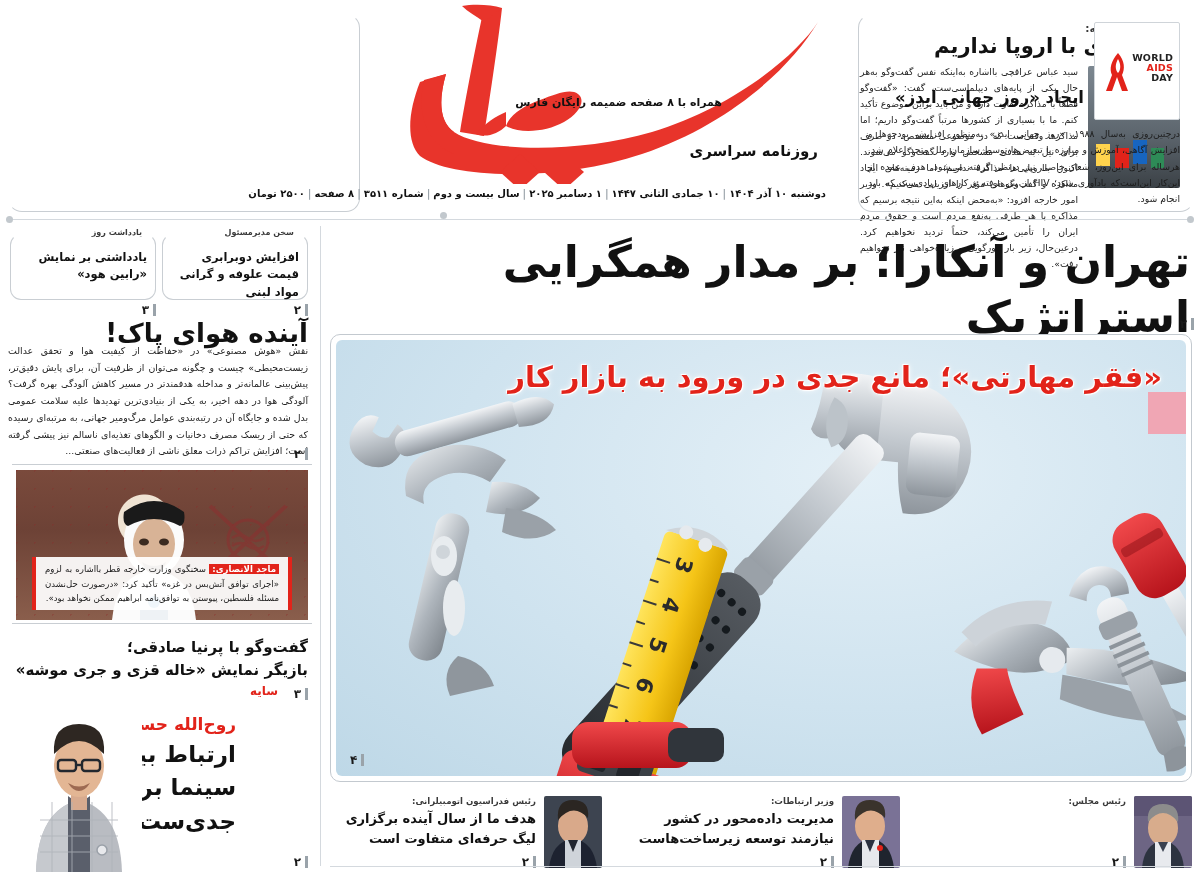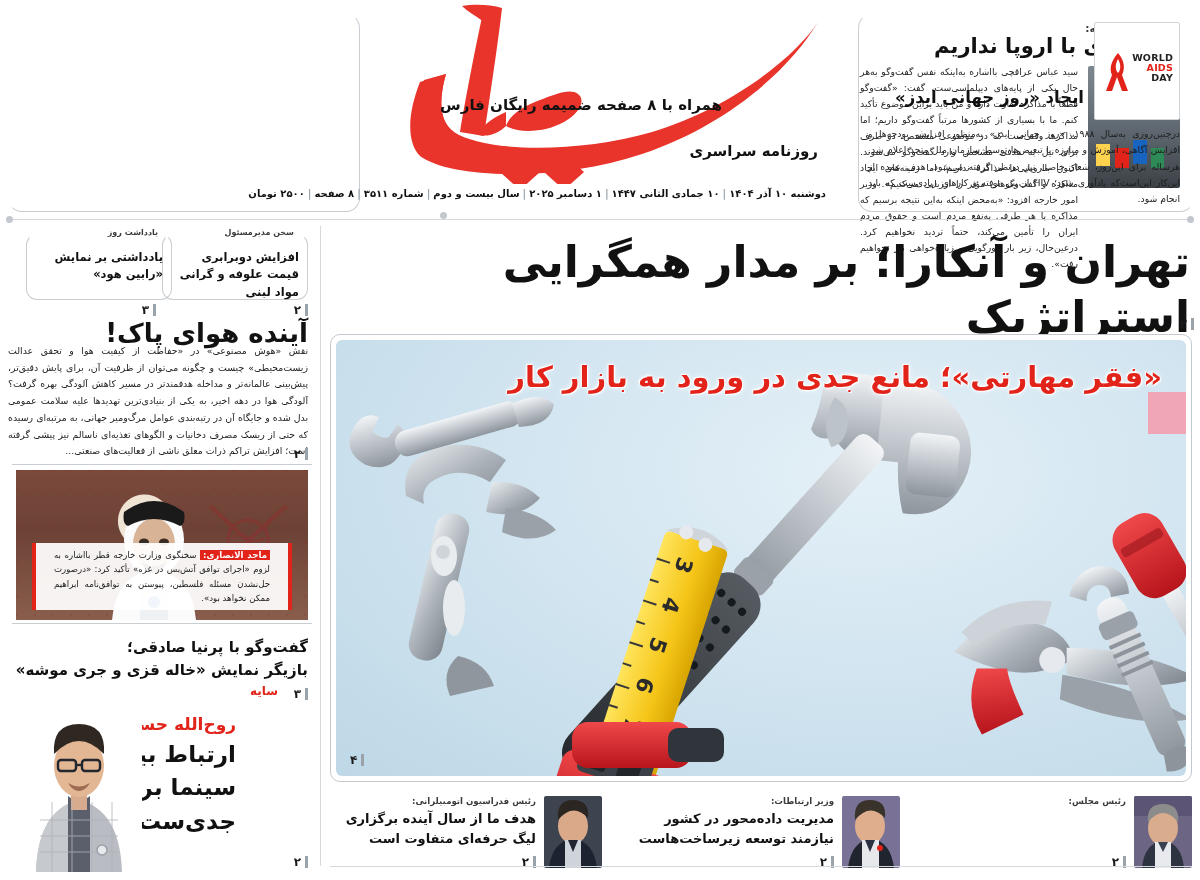--- a/index.html
+++ b/index.html
@@ -56,21 +56,21 @@
     position: absolute; right: 122px; top: 64px; width: 218px;
     font-size: 9.3px; line-height: 1.72; color: #1d1d1d;
   }
 
   
   .masthead { position: absolute; left: 370px; top: 0; width: 470px; height: 218px; }
   .logo-wrap { position: absolute; right: 10px; top: 4px; width: 450px; height: 180px; }
   .logo-svg { position: absolute; right: 0; top: 0; }
   .logo-sub {
     position: absolute; right: 108px; top: 92px;
-    font-size: 15px; font-weight: bold; color: #111;
+    font-size: 11px; font-weight: bold; color: #111;
   }
   .logo-tag {
     position: absolute; right: 12px; top: 138px;
     font-size: 15px; font-weight: bold; color: #111;
   }
   .dateline {
     position: absolute; right: 14px; top: 188px; width: 440px;
     font-size: 10px; font-weight: bold; color: #111; white-space: nowrap;
     text-align: center;
   }
@@ -104,21 +104,21 @@
 
   
   .leftcol { position: absolute; left: 0; top: 222px; width: 322px; height: 658px; }
 
   .minibox {
     position: absolute; top: 12px; width: 146px; height: 66px;
     border: 1.3px solid #c9ced3; border-radius: 11px;
     border-top-color: transparent;
   }
   .minibox.b1 { right: 14px; }
-  .minibox.b2 { right: 150px; }
+  .minibox.b2 { right: 166px; }
   .minibox .mb-kicker {
     position: absolute; right: 10px; top: -7px;
     font-size: 8px; font-weight: bold; color: #3a3a3a;
     background: #fff; padding: 0 3px;
   }
   .minibox .mb-text {
     position: absolute; right: 8px; left: 8px; top: 14px;
     font-size: 11.5px; font-weight: bold; color: #111; line-height: 1.5;
     text-align: right;
   }
@@ -153,21 +153,21 @@
     position: absolute; right: 8px; top: 10px; width: 104px; height: 116px;
     opacity: .55;
   }
   .qp-figure {
     position: absolute; left: 78px; top: 16px; width: 120px; height: 134px;
   }
   .qatar-caption {
     position: absolute; left: 16px; right: 16px; bottom: 10px;
     background: rgba(255,255,255,.93);
     border-right: 4px solid #e2231a; border-left: 4px solid #e2231a;
-    padding: 5px 18px;
+    padding: 5px 9px;
     font-size: 8.6px; line-height: 1.65; color: #1a1a1a; text-align: justify;
   }
   .qatar-caption .who {
     background: #e2231a; color: #fff; font-weight: bold; padding: 0 3px;
   }
 
   .interview-head {
     position: absolute; right: 14px; top: 414px; width: 300px;
     font-size: 15px; font-weight: bold; color: #111; line-height: 1.55; text-align: right;
   }

